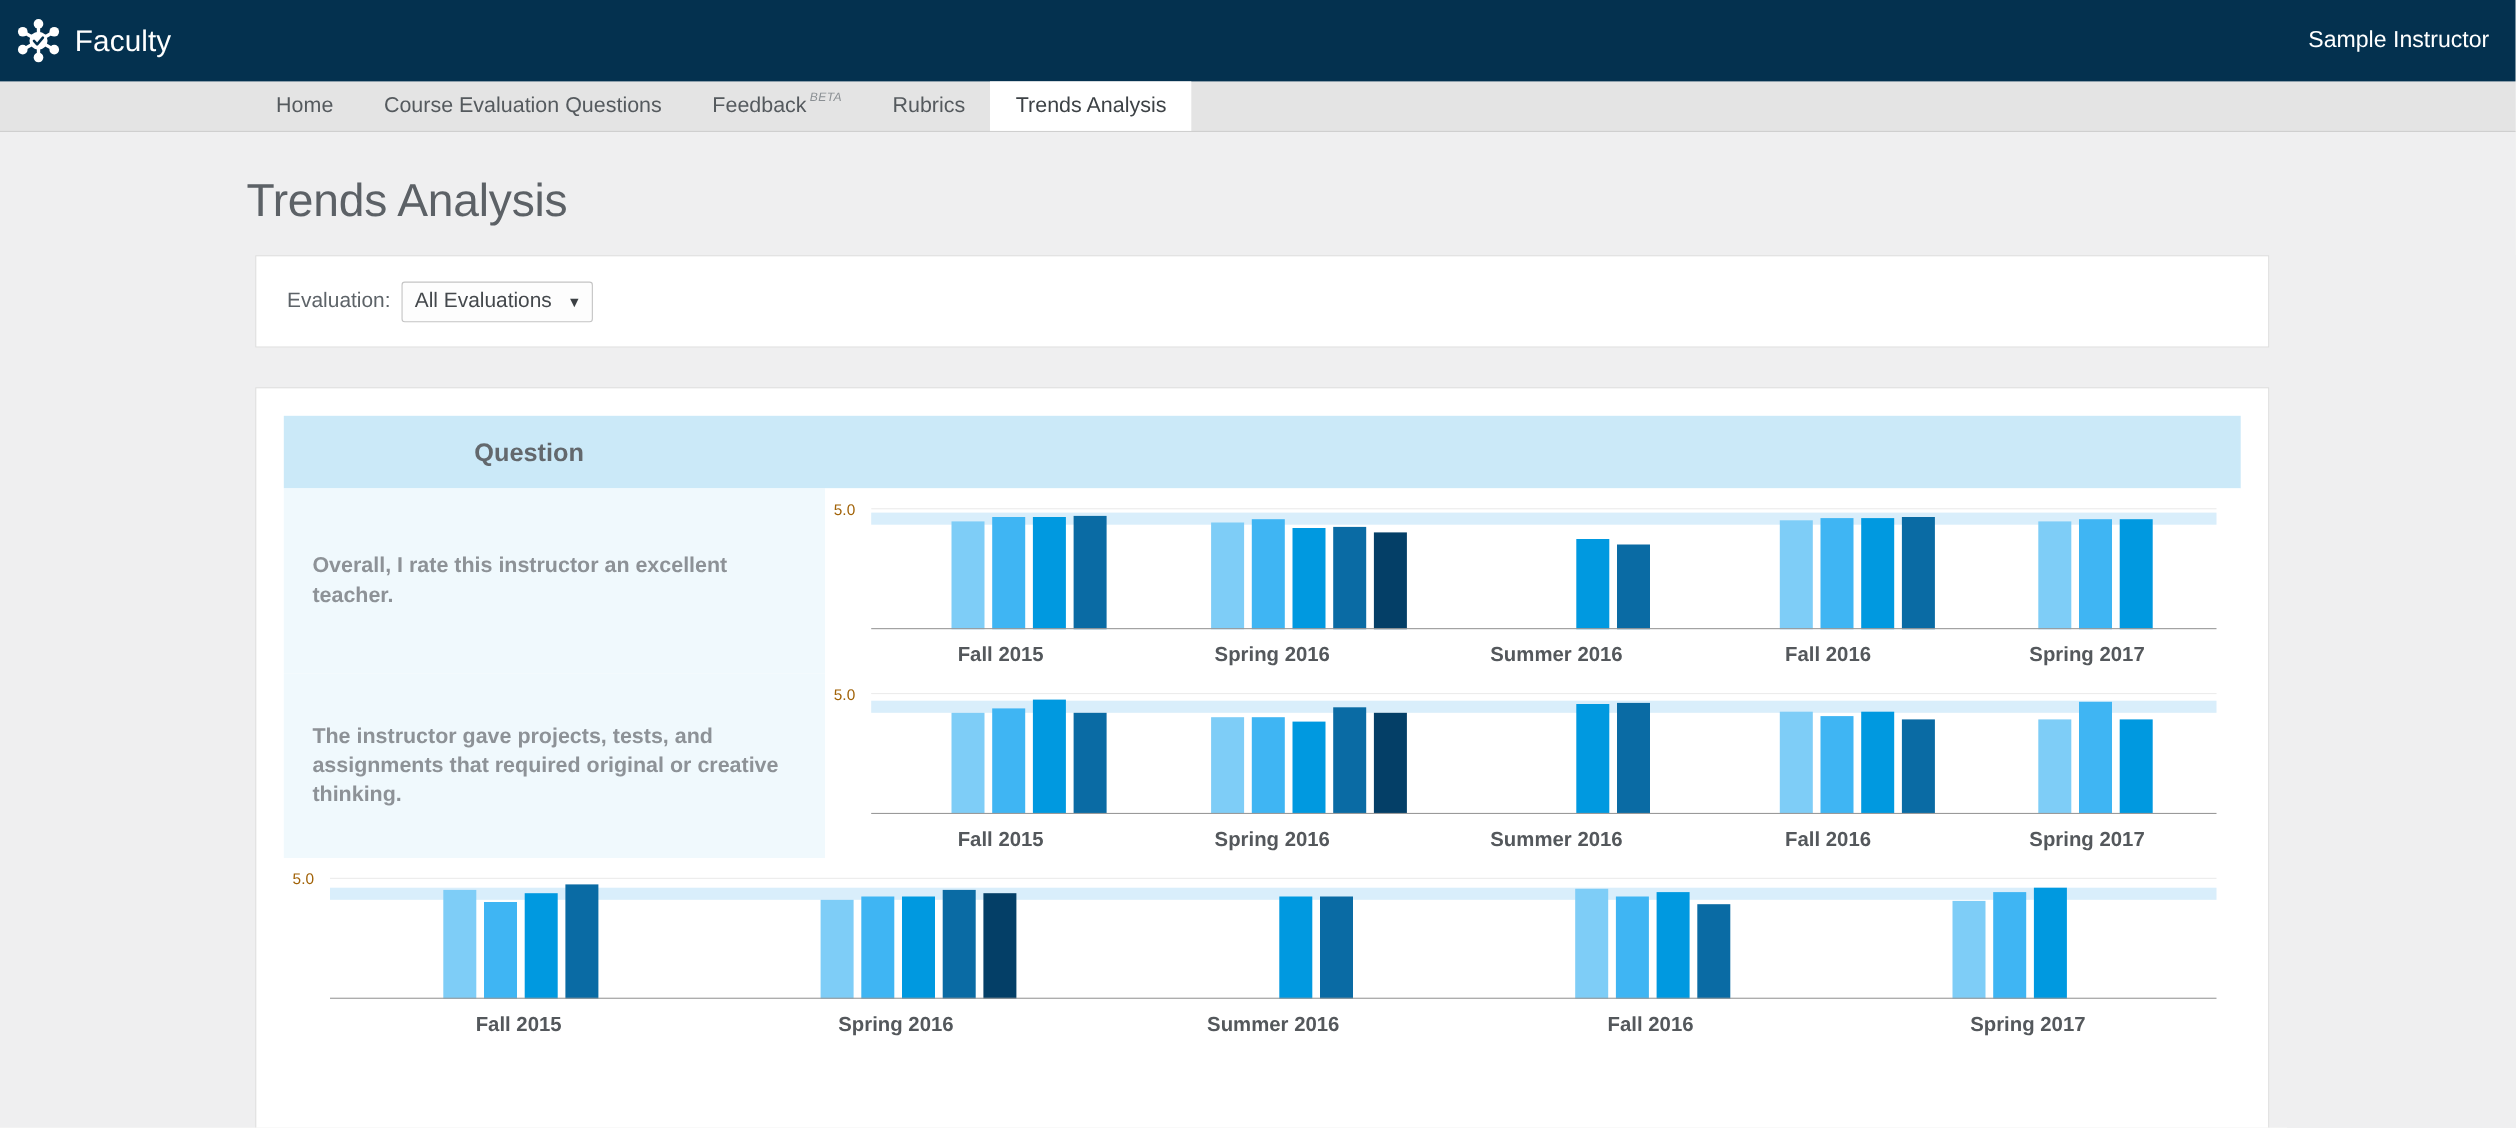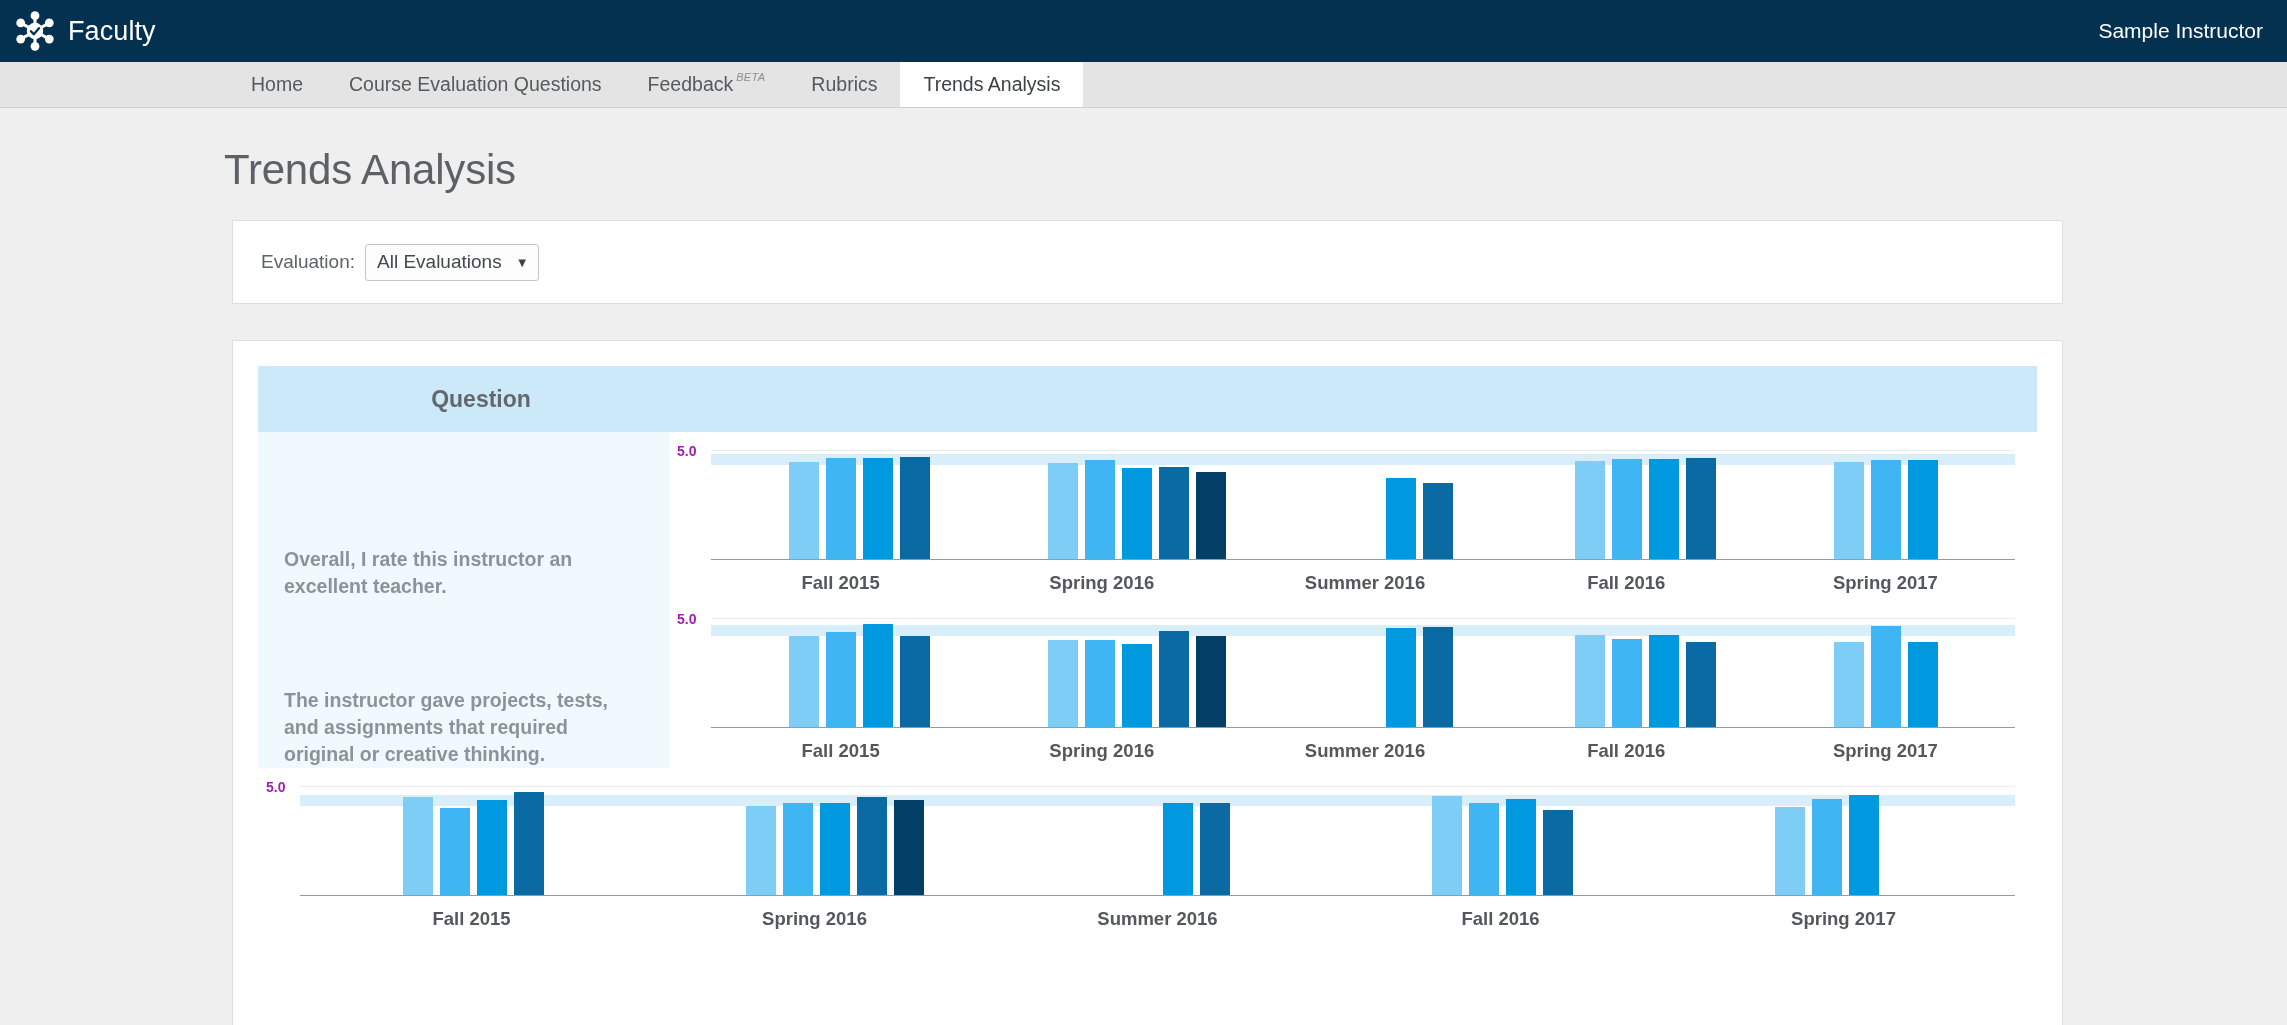--- a/index.html
+++ b/index.html
@@ -5,21 +5,21 @@
   * { box-sizing: border-box; margin: 0; padding: 0; }
   html, body {
     width: 2287px; height: 1025px;
     background: #efeff0;
     font-family: "Liberation Sans", sans-serif;
     overflow: hidden;
   }
 
   
   .topbar {
-    height: 62px; background: #04314f;
+    height: 74px; background: #04314f;
     display: flex; align-items: center; position: relative;
   }
   .logo-wrap { display: flex; align-items: center; padding-left: 14px; }
   .logo-icon { width: 42px; height: 42px; display: block; }
   .brand {
     color: #ffffff; font-size: 27px; margin-left: 12px;
     font-weight: 400; letter-spacing: .1px;
   }
   .user-name {
     position: absolute; right: 24px; top: 50%; transform: translateY(-50%);
@@ -81,38 +81,38 @@
     color: #63686d; font-weight: bold;
   }
   .th-means {
     flex: 1; text-align: center; font-size: 23px;
     color: #63686d; font-weight: bold;
   }
 
   
   .trow { display: flex; align-items: stretch; }
   .q-cell {
-    width: 411px; background: #f0f9fd;
-    display: flex; align-items: flex-end;
+    width: 492px; background: #f0f9fd;
+    display: flex; align-items: center;
     padding: 0 26px 0 26px;
   }
   .q-text {
     font-size: 19.5px; line-height: 1.38;
     color: #8d9297; font-weight: bold;
   }
   .chart-cell { flex: 1; background: #ffffff; position: relative; }
 
   
   .chart { position: relative; width: 100%; height: 100%; }
   .chart-inner {
     position: absolute; left: 42px; right: 22px; top: 18px; bottom: 40px;
   }
   .y-label {
     position: absolute; left: 8px; top: 11px;
-    font-size: 14px; color: #a21caf; font-weight: bold;
+    font-size: 14px; color: #a16207; font-weight: normal;
   }
   .gridline-top {
     position: absolute; left: 0; right: 0; top: 0;
     border-top: 1px solid #ececec;
   }
   .ref-band {
     position: absolute; left: 0; right: 0; height: 11px;
     background: #d9eefb;
   }
   .axis-line {

